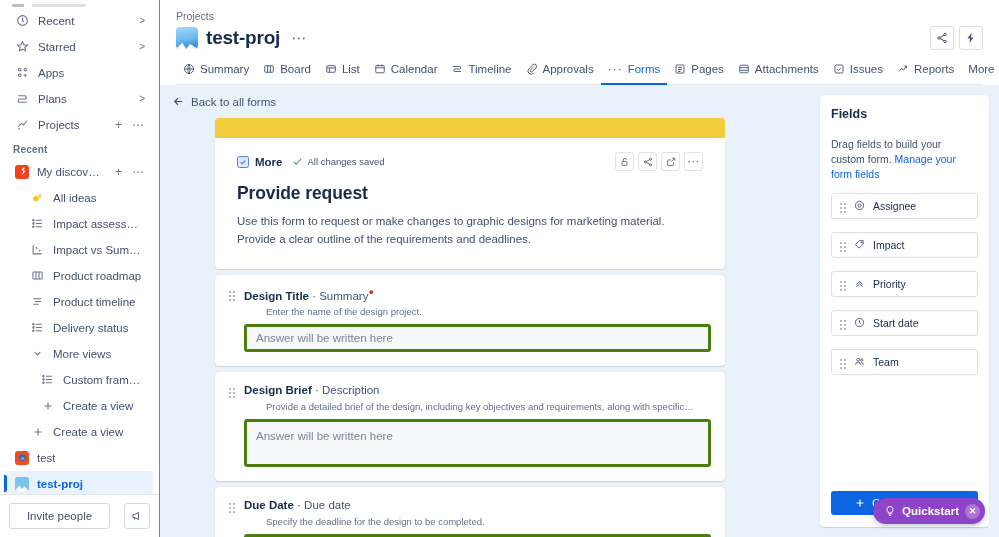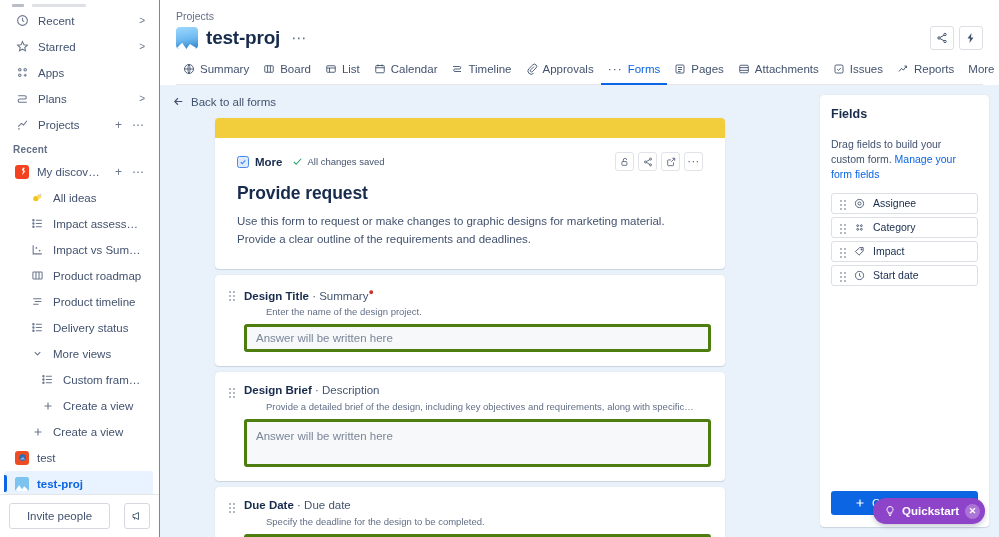--- a/index.html
+++ b/index.html
@@ -136,21 +136,21 @@
   }
   .rpanel {
     background:#fff; border-radius:4px; box-shadow: 0 1px 1px rgba(9,30,66,.13), 0 0 1px rgba(9,30,66,.13);
     height: 100%; padding: 12px 11px; display:flex; flex-direction:column;
   }
   .rtitle { font-size:12.5px; font-weight:700; color:#172b4d; }
   .rsub { font-size:10.5px; color:#42526e; margin:16px 0 10px 0; line-height:1.45; }
   .rsub a { color:#0c66e4; text-decoration:none; cursor:pointer; }
   .field-row {
     display:flex; align-items:center; gap:8px; border:1px solid #dcdfe4; border-radius:3px;
-    height:21px; padding:0 8px; margin-bottom:3px; font-size:10.5px; color:#172b4d; cursor:grab; background:#fff;
+    height:21px; padding:12px 8px; margin-bottom:13px; font-size:10.5px; color:#172b4d; cursor:grab; background:#fff;
   }
   .field-row .ico { color:#42526e; display:flex; align-items:center;}
   .create-btn {
     background:#0c66e4; color:#fff; border:none; border-radius:3px; height:24px;
     display:flex; align-items:center; justify-content:center; gap:6px; font-size:11.5px; font-weight:500;
     cursor:pointer; margin-top:auto; font-family:"Liberation Sans", sans-serif;
   }
 
   .quickstart {
     position:absolute; right: 14px; bottom: 13px; height:26px; border-radius:13px;
@@ -672,67 +672,85 @@
                 <span class="drag-dots">
                   <i></i>
                   <i></i>
                   <i></i>
                   <i></i>
                   <i></i>
                   <i></i>
                 </span>
               </span>
             <span class="ico">
-                <svg width="11" height="11" viewBox="0 0 24 24" fill="none" stroke="currentColor" stroke-width="2">
-                  <circle cx="8" cy="8" r="2"></circle>
-                  <circle cx="16" cy="8" r="2"></circle>
-                  <circle cx="8" cy="16" r="2"></circle>
-                  <circle cx="16" cy="16" r="2"></circle>
-                </svg>
-              </span>
-            <span>Category</span>
-          </div>
-          <div class="field-row">
-            <span class="drag">
-                <span class="drag-dots">
-                  <i></i>
-                  <i></i>
-                  <i></i>
-                  <i></i>
-                  <i></i>
-                  <i></i>
-                </span>
-              </span>
-            <span class="ico">
                 <svg width="11" height="11" viewBox="0 0 24 24" fill="none" stroke="currentColor" stroke-width="1.9">
                   <path d="M12.5 3.5H20v7.5l-9 9-8-8z"></path>
                   <circle cx="16.3" cy="7.5" r="1.2" fill="currentColor"></circle>
                 </svg>
               </span>
             <span>Impact</span>
+          </div>
+          <div class="field-row">
+            <span class="drag">
+                <span class="drag-dots">
+                  <i></i>
+                  <i></i>
+                  <i></i>
+                  <i></i>
+                  <i></i>
+                  <i></i>
+                </span>
+              </span>
+            <span class="ico">
+                <svg width="11" height="11" viewBox="0 0 24 24" fill="none" stroke="currentColor" stroke-width="2">
+                  <path d="M5 14l7-6 7 6"></path>
+                  <path d="M5 19l7-6 7 6"></path>
+                </svg>
+              </span>
+            <span>Priority</span>
           </div>
           <div class="field-row">
             <span class="drag">
                 <span class="drag-dots">
                   <i></i>
                   <i></i>
                   <i></i>
                   <i></i>
                   <i></i>
                   <i></i>
                 </span>
               </span>
             <span class="ico">
                 <svg width="11" height="11" viewBox="0 0 24 24" fill="none" stroke="currentColor" stroke-width="1.9">
                   <circle cx="12" cy="12" r="9"></circle>
                   <path d="M12 7v5.5l3.5 2"></path>
                 </svg>
               </span>
             <span>Start date</span>
           </div>
+          <div class="field-row">
+            <span class="drag">
+                <span class="drag-dots">
+                  <i></i>
+                  <i></i>
+                  <i></i>
+                  <i></i>
+                  <i></i>
+                  <i></i>
+                </span>
+              </span>
+            <span class="ico">
+                <svg width="11" height="11" viewBox="0 0 24 24" fill="none" stroke="currentColor" stroke-width="1.9">
+                  <circle cx="9" cy="8" r="3"></circle>
+                  <circle cx="17" cy="9" r="2.4"></circle>
+                  <path d="M3.5 19a5.5 5.5 0 0111 0M16 14.4a4.6 4.6 0 014.5 4.6"></path>
+                </svg>
+              </span>
+            <span>Team</span>
+          </div>
 
           <button class="create-btn">
             <span>
               <svg width="12" height="12" viewBox="0 0 24 24" fill="none" stroke="#fff" stroke-width="2.4">
                   <path d="M12 5v14M5 12h14"></path>
                 </svg>
             </span>
             <span>Create new field</span>
           </button>
         </div>

